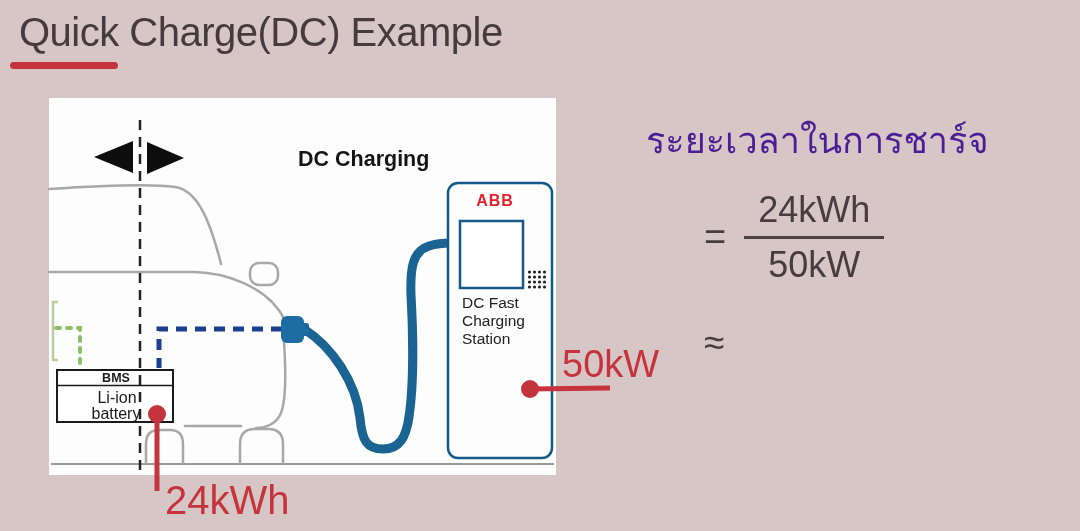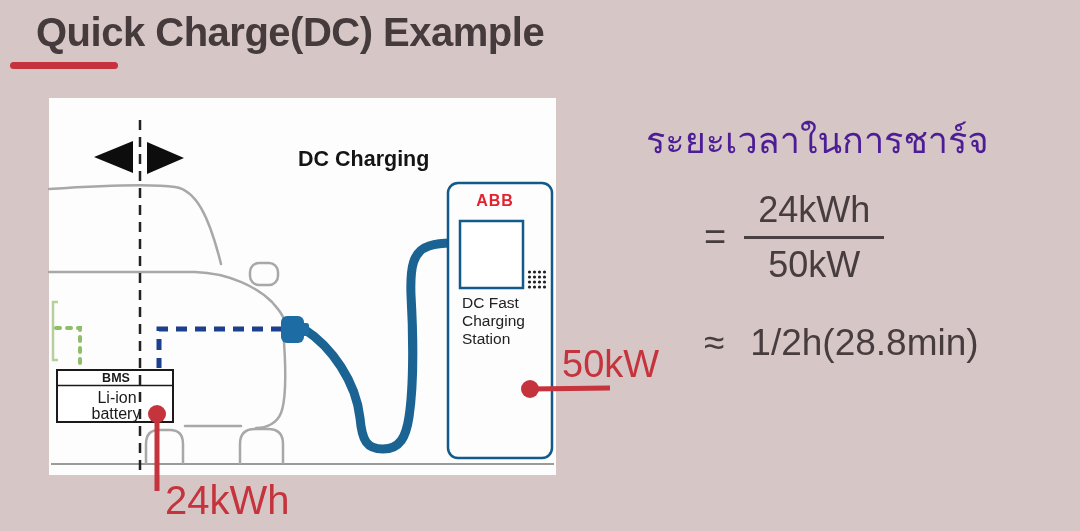--- a/index.html
+++ b/index.html
@@ -3,22 +3,22 @@
 <meta charset="utf-8">
 <style>
   html,body{margin:0;padding:0;}
   body{
     width:1080px;height:531px;position:relative;overflow:hidden;
     background:#d6c6c6;
     font-family:"Liberation Sans","DejaVu Sans",sans-serif;
     color:#463a3c;
   }
   .slide-title{
-    position:absolute;left:36px;top:10px;
-    font-size:40px;font-weight:700;letter-spacing:-0.5px;
+    position:absolute;left:19px;top:10px;
+    font-size:40px;font-weight:400;letter-spacing:-0.5px;
     color:#453a3c;white-space:nowrap;
   }
   .title-underline{
     position:absolute;left:10px;top:62px;width:108px;height:7px;
     border-radius:3.5px;
   }
   .diagram-svg{position:absolute;left:0;top:0;}
   .thai-heading{
     position:absolute;left:646px;top:112px;
     font-size:36px;color:#4c1d95;white-space:nowrap;
@@ -133,14 +133,13 @@
 <div class="equation">
   <span class="eq-sign">=</span>
   <span class="fraction">
     <span class="numerator">24kWh</span>
     <span class="denominator">50kW</span>
   </span>
 </div>
 
 <div class="approx-row">
   <span>≈</span>
-  <span>1/2h(28.8min)</span>
 </div>
 
 </body></html>

